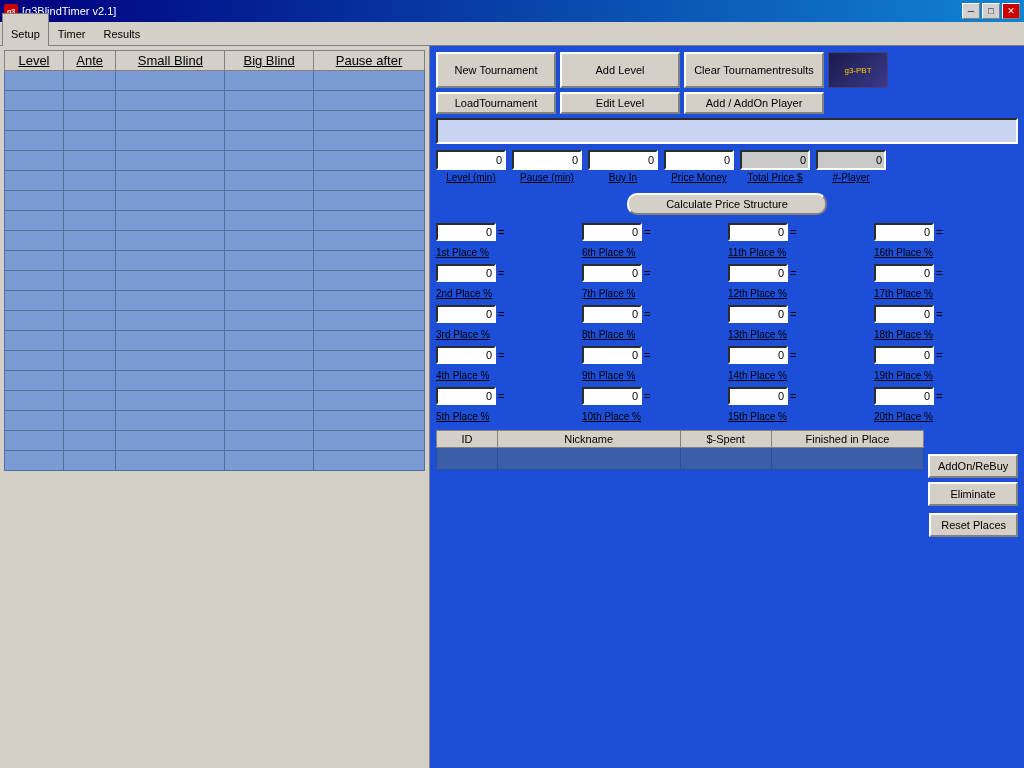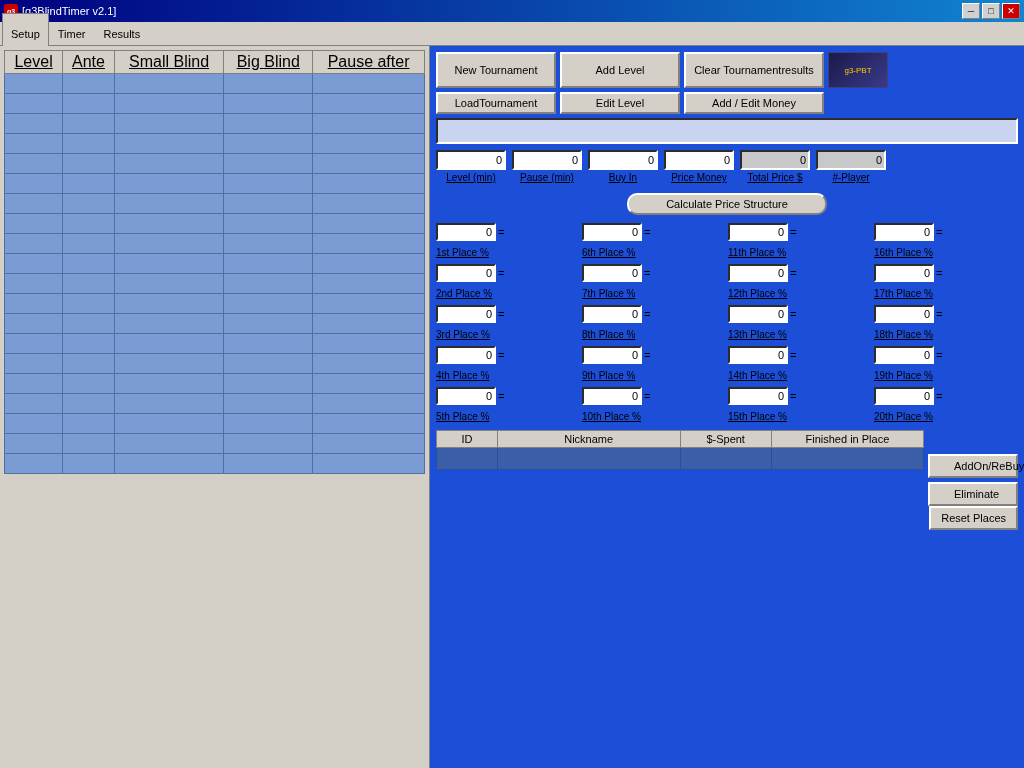--- a/index.html
+++ b/index.html
@@ -102,21 +102,21 @@
     .levels-table {
       width: 100%;
       border-collapse: collapse;
       background: #7b9bd4;
     }
     .levels-table th {
       background: #d4d0c8;
       border: 1px solid #808080;
       padding: 2px 4px;
       text-align: center;
-      font-size: 16px;
+      font-size: 13px;
       font-weight: normal;
       text-decoration: underline;
     }
     .levels-table td {
       background: #7b9bd4;
       border: 1px solid #5070a0;
       padding: 2px 4px;
       text-align: center;
       height: 20px;
     }
@@ -273,21 +273,21 @@
     .side-buttons {
       display: flex;
       flex-direction: column;
       gap: 4px;
       padding-top: 24px;
     }
     .side-btn {
       background: #d4d0c8;
       border: 2px solid;
       border-color: #ffffff #808080 #808080 #ffffff;
-      padding: 4px 24px;
+      padding: 4px 8px;
       font-size: 11px;
       cursor: pointer;
       width: 90px;
       text-align: center;
     }
     .reset-btn {
       background: #d4d0c8;
       border: 2px solid;
       border-color: #ffffff #808080 #808080 #ffffff;
       padding: 4px 10px;
@@ -492,21 +492,21 @@
 
       <div class="btn-row">
         <button class="win-btn">New Tournament</button>
         <button class="win-btn">Add Level</button>
         <button class="win-btn wide">Clear Tournamentresults</button>
         <div class="logo-area">g3-PBT</div>
       </div>
       <div class="btn-row">
         <button class="win-btn">LoadTournament</button>
         <button class="win-btn">Edit Level</button>
-        <button class="win-btn wide">Add / Edit Money</button>
+        <button class="win-btn wide">Add / AddOn Player</button>
       </div>
 
       <div class="info-box"></div>
 
       <div class="inputs-row">
         <div class="input-group">
           <input class="num-input" type="text" value="0" style="">
           <span class="input-label">Level (min)</span>
         </div>
         <div class="input-group">
@@ -671,19 +671,19 @@
 
             </tbody>
           </table>
         </div>
         <div class="side-buttons">
           <button class="side-btn">AddOn/ReBuy</button>
           <button class="side-btn">Eliminate</button>
         </div>
       </div>
 
-      <div style="display:flex; justify-content:flex-end; margin-top:0; padding-bottom:4px;">
+      <div style="display:flex; justify-content:flex-end; margin-top:7px; padding-bottom:4px;">
         <button class="reset-btn">Reset Places</button>
       </div>
 
     </div>
   </div>
 </div>
 
 </body></html>

